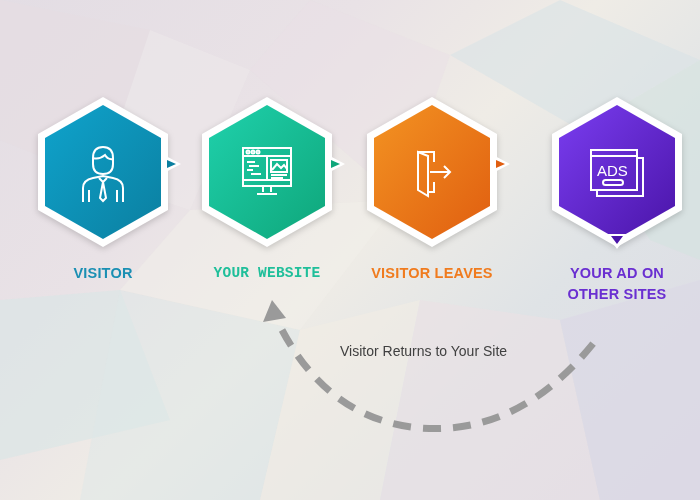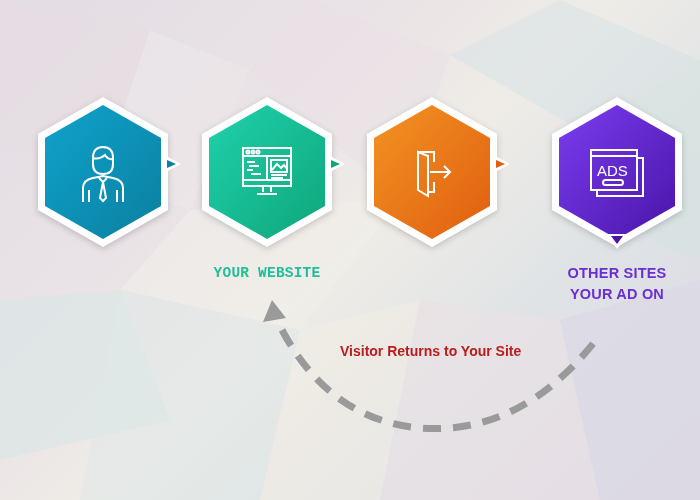--- a/index.html
+++ b/index.html
@@ -10,22 +10,22 @@
   }
   .bg { position: absolute; inset: 0; }
   .step { position: absolute; top: 97px; width: 140px; height: 160px; }
   .step svg.hex { position: absolute; left: 0; top: 0; overflow: visible; }
   .icon { position: absolute; left: 38px; top: 45px; width: 64px; height: 64px; }
   .label {
     position: absolute; top: 263px; width: 160px; text-align: center;
     font-weight: bold; font-size: 14.5px; line-height: 21px; letter-spacing: 0.2px;
   }
   .return-text {
-    position: absolute; left: 340px; top: 343px; font-weight: bold;
-    font-size: 14px; color: #b91c1c;
+    position: absolute; left: 340px; top: 343px; font-weight: normal;
+    font-size: 14px; color: #404040;
   }
   .arc { position: absolute; left: 0; top: 0; }
 </style>
 </head>
 <body>
 
 <svg class="bg" width="700" height="500" viewBox="0 0 700 500">
   <polygon points="0,0 150,30 100,180 0,140" fill="#e5dde3" opacity="0.7"></polygon>
   <polygon points="150,30 250,70 190,210 100,180" fill="#ece7ea" opacity="0.6"></polygon>
   <polygon points="250,70 310,0 450,55 400,200" fill="#eadfe6" opacity="0.5"></polygon>
@@ -52,20 +52,21 @@
     <polygon points="131,58 148,67 131,76" fill="#fff"></polygon>
     <polygon points="134,63 143,67 134,71" fill="#0b7fa0"></polygon>
   </svg>
   <svg class="icon" viewBox="0 0 64 64" fill="none" stroke="#fff" stroke-width="2">
     <path d="M22 16 q0-11 10-11 q10 0 10 11 v6 q0 10 -10 10 q-10 0 -10 -10z"></path>
     <path d="M22 16 q6 2 12 -3 q3 5 8 4"></path>
     <path d="M12 60 v-14 q0-8 10-10 l10 -2 l10 2 q10 2 10 10 v14"></path>
     <path d="M28 36 l4 4 l4 -4 M32 40 l-3 16 l3 3 l3 -3 l-3 -16"></path>
     <path d="M18 48 v12 M46 48 v12"></path>
   </svg>
+  <div class="label" style="left:-10px; top:166px; color:#1a8fb3;">VISITOR</div>
 </div>
 
 <div class="step" style="left:197px;">
   <svg class="hex" width="160" height="160" viewBox="0 0 160 160">
     <defs>
       <linearGradient id="g1" x1="0" y1="0" x2="1" y2="1">
         <stop offset="0" stop-color="#1fd1ac"></stop>
           <stop offset="1" stop-color="#0fa67a"></stop>
       </linearGradient>
     </defs>
@@ -102,20 +103,21 @@
     <polygon points="70,0 135,37 135,113 70,150 5,113 5,37" fill="#fff" filter="drop-shadow(0 2px 3px rgba(0,0,0,0.18))"></polygon>
     <polygon points="70,8 128,41 128,109 70,142 12,109 12,41" fill="url(#g2)"></polygon>
     <polygon points="131,58 148,67 131,76" fill="#fff"></polygon>
     <polygon points="134,63 143,67 134,71" fill="#e05e10"></polygon>
   </svg>
   <svg class="icon" viewBox="0 0 64 64" fill="none" stroke="#fff" stroke-width="2">
     <path d="M18 10 h16 v10 M34 40 v10 h-6"></path>
     <path d="M18 10 v38 l10 6 v-40 l-10 -4z"></path>
     <path d="M30 30 h20 M44 24 l6 6 l-6 6"></path>
   </svg>
+  <div class="label" style="left:-10px; top:166px; color:#f07b1e;">VISITOR LEAVES</div>
 </div>
 
 <div class="step" style="left:547px;">
   <svg class="hex" width="160" height="160" viewBox="0 0 160 160">
     <defs>
       <linearGradient id="g3" x1="0" y1="0" x2="1" y2="1">
         <stop offset="0" stop-color="#7a3df0"></stop>
           <stop offset="1" stop-color="#4a14a8"></stop>
       </linearGradient>
     </defs>
@@ -125,22 +127,22 @@
     <polygon points="64,139 76,139 70,147" fill="#4a14a8"></polygon>
   </svg>
   <svg class="icon" viewBox="0 0 64 64" fill="none" stroke="#fff" stroke-width="2">
     <rect x="6" y="8" width="46" height="40"></rect>
     <line x1="6" y1="14" x2="52" y2="14"></line>
     <path d="M52 16 h6 v38 h-46 v-6"></path>
     <text x="12" y="34" fill="#fff" stroke="none" font-family="Liberation Sans, sans-serif" font-size="15">ADS</text>
     <rect x="18" y="38" width="20" height="5" rx="2.5"></rect>
   </svg>
   <div class="label" style="left:-10px; top:166px; color:#6a2fd1;">
+    <div>YOUR AD ON</div>
     <div>OTHER SITES</div>
-    <div>YOUR AD ON</div>
   </div>
 </div>
 
 <svg class="arc" width="700" height="500" viewBox="0 0 700 500">
   <path d="M282 330 Q330 420 420 428 Q520 436 596 340" fill="none" stroke="#9a9a9a" stroke-width="7" stroke-dasharray="18 12"></path>
   <polygon points="263,322 272,300 286,318" fill="#9a9a9a"></polygon>
 </svg>
 <div class="return-text">Visitor Returns to Your Site</div>
 
 </body></html>

